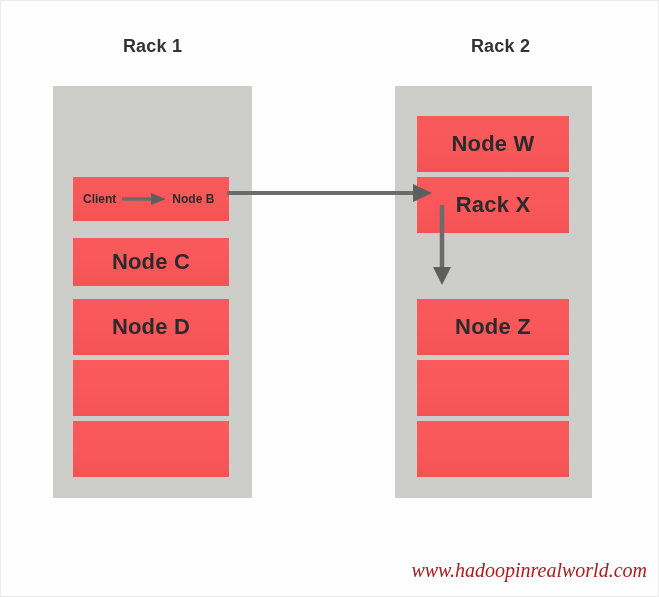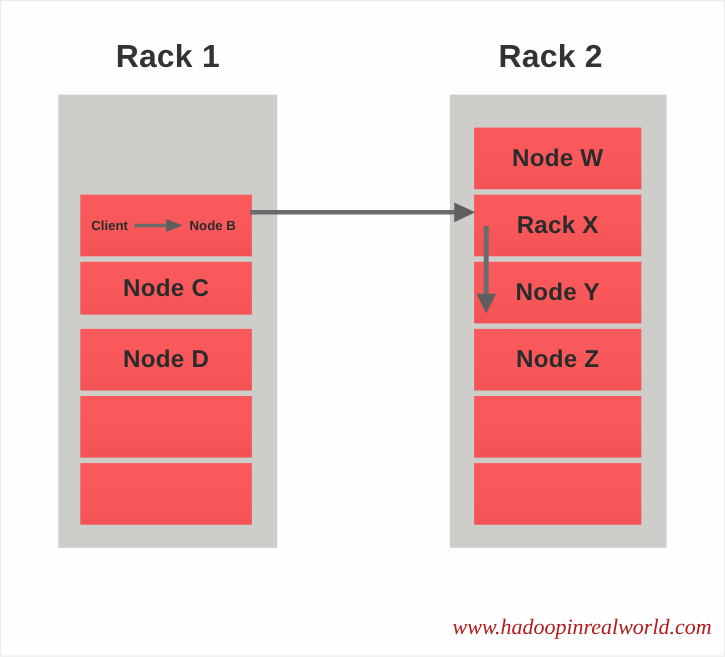--- a/index.html
+++ b/index.html
@@ -20,37 +20,37 @@
     width: 659px;
     height: 597px;
     box-sizing: border-box;
     border: 1px solid #ebebeb;
     background: #fefefe;
   }
 
   
   .rack-title {
     position: absolute;
-    font-size: 29px;
+    font-size: 18px;
     font-weight: bold;
     color: #333333;
     letter-spacing: 0.2px;
     text-align: center;
     white-space: nowrap;
   }
   #rack1-title { left: 52px; top: 35px; width: 199px; }
   #rack2-title { left: 401px; top: 35px; width: 197px; }
 
   
   .rack {
     position: absolute;
     background: #cdcdca;
   }
   #rack1 { left: 52px; top: 85px; width: 199px; height: 412px; }
-  #rack2 { left: 408px; top: 85px; width: 197px; height: 412px; }
+  #rack2 { left: 394px; top: 85px; width: 197px; height: 412px; }
 
   
   .node {
     position: absolute;
     background: linear-gradient(180deg, #fa5a5c 0%, #f8585a 50%, #f45356 100%);
     box-sizing: border-box;
     display: flex;
     align-items: center;
     justify-content: center;
   }
@@ -58,21 +58,21 @@
     font-size: 22px;
     font-weight: bold;
     color: #2b2b2b;
     letter-spacing: 0.2px;
     white-space: nowrap;
   }
 
   
   #rack1 .node { left: 20px; width: 156px; }
   #rack1 .slot0 { top: 30px;  height: 56px; }
-  #rack1 .slot1 { top: 91px;  height: 56px; }
+  #rack1 .slot1 { top: 91px;  height: 44px; }
   #rack1 .slot2 { top: 152px; height: 48px; }
   #rack1 .slot3 { top: 213px; height: 56px; }
   #rack1 .slot4 { top: 274px; height: 56px; }
   #rack1 .slot5 { top: 335px; height: 56px; }
 
   
   #rack2 .node { left: 22px; width: 152px; }
   #rack2 .slot0 { top: 30px;  height: 56px; }
   #rack2 .slot1 { top: 91px;  height: 56px; }
   #rack2 .slot2 { top: 152px; height: 56px; }
@@ -168,23 +168,20 @@
   <div class="rack" id="rack2">
 
     <div class="node slot0">
       <span class="node-label">Node W</span>
     </div>
 
     <div class="node slot1">
       <span class="node-label">Rack X</span>
     </div>
 
-    <div class="node slot2">
-      <span class="node-label">Node Y</span>
-    </div>
 
     <div class="node slot3">
       <span class="node-label">Node Z</span>
     </div>
 
     <div class="node slot4">
       <span class="node-label"></span>
     </div>
 
     <div class="node slot5">

